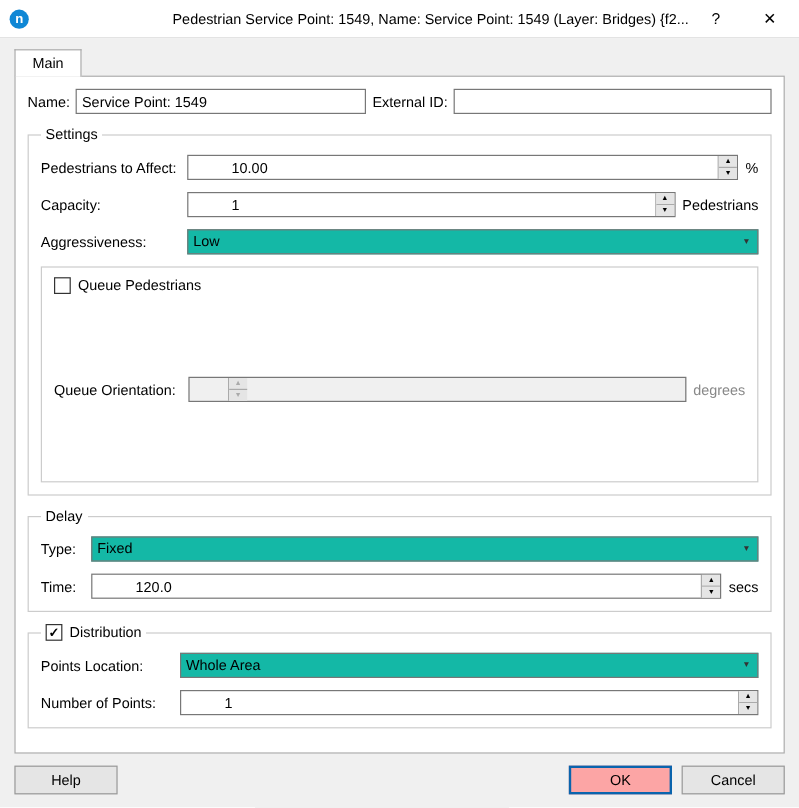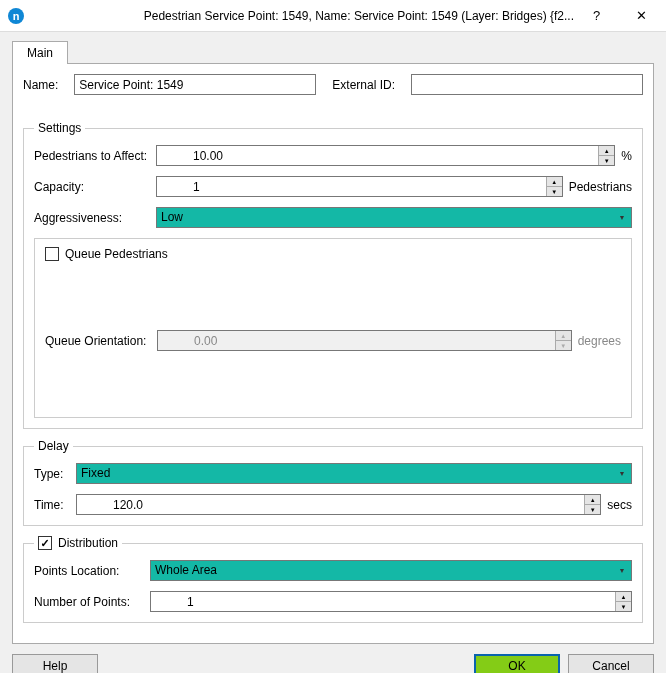--- a/index.html
+++ b/index.html
@@ -75,22 +75,22 @@
     }
     .tabpanel {
       background: #fff;
       border: 1px solid #aaa;
       padding: 10px;
       flex: 1;
     }
     .row {
       display: flex;
       align-items: center;
-      margin-bottom: 26px;
-      gap: 16px;
+      margin-bottom: 10px;
+      gap: 5px;
     }
     .row label.fld {
       color: #000;
     }
     .txt {
       border: 1px solid #777;
       background: #fff;
       height: 21px;
       padding: 0 4px;
       font-family: inherit;
@@ -217,21 +217,21 @@
       width: 86px;
       height: 24px;
       border: 1px solid #999;
       background: #e5e5e5;
       font-family: inherit;
       font-size: 12px;
       cursor: pointer;
     }
     .btn.primary {
       border: 2px solid #0a64ad;
-      background: #84cc16;
+      background: #fca5a5;
     }
     .spacer { flex: 1; }
     .name-input { width: 242px; }
     .ext-input { flex: 1; }
   </style>
 </head>
 <body>
 
 <div class="titlebar">
   <div class="titlebar-icon">n</div>
@@ -290,21 +290,20 @@
 
       <div class="queue-inner">
         <div style="display:flex;align-items:center;gap:6px;">
           <span class="checkbox"></span>
           <span>Queue Pedestrians</span>
         </div>
         <div style="flex:1"></div>
         <div class="frow" style="margin-bottom:0;">
           <label class="fld disabled" style="width:106px">Queue Orientation:</label>
           <div class="spinbox disabled">
-            <input class="spinbox-input" disabled="" value="0.00" style="">
             <div class="spinbtns">
               <div class="spinbtn">▲</div>
               <div class="spinbtn">▼</div>
             </div>
           </div>
           <span class="suffix" style="color:#888">degrees</span>
         </div>
         <div style="flex:1"></div>
       </div>
     </fieldset>

